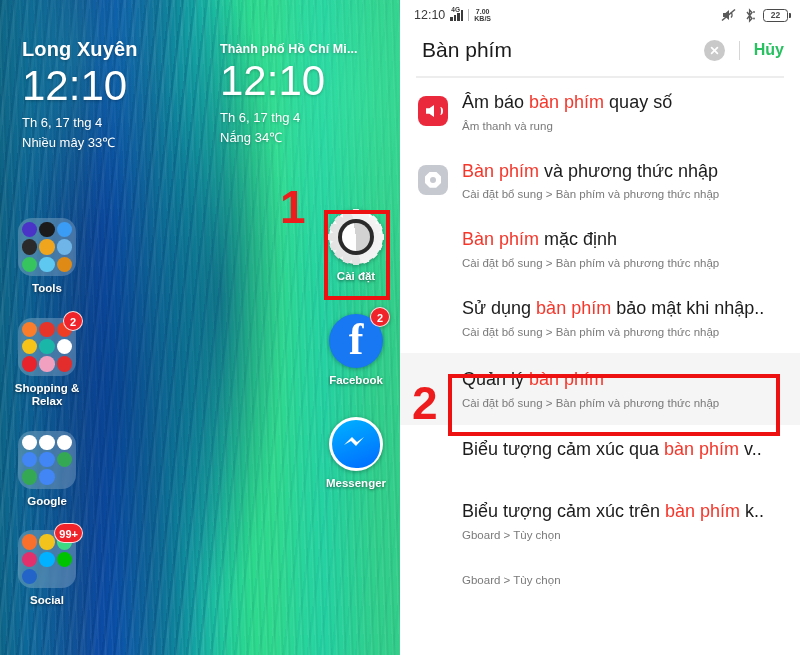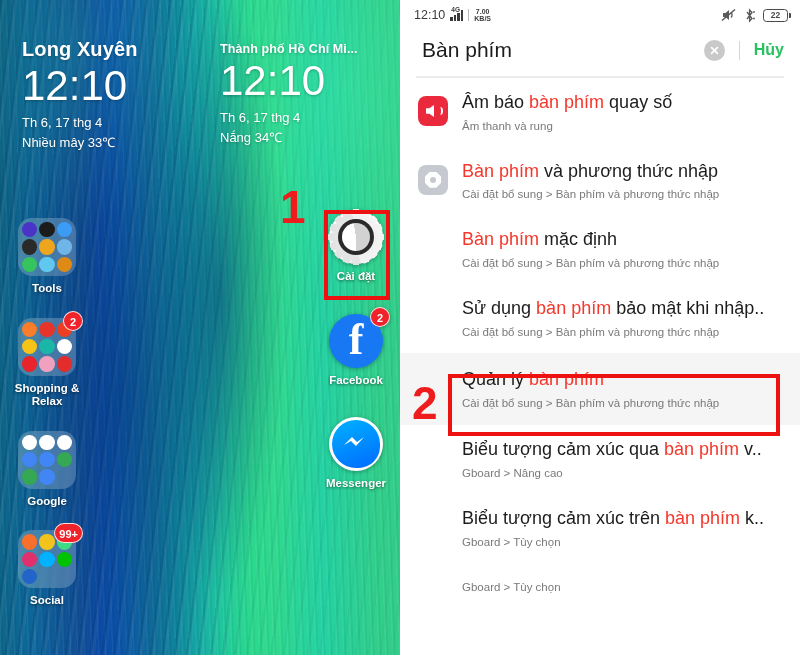--- a/index.html
+++ b/index.html
@@ -451,21 +451,20 @@
         <div class="txt">
           <div class="title"><span>Quản lý </span><span class="hi">bàn phím</span><span></span></div>
           <div class="sub">Cài đặt bổ sung &gt; Bàn phím và phương thức nhập</div>
         </div>
       </div>
 
       <div class="row">
         <div class="ico blank"></div>
         <div class="txt">
           <div class="title"><span>Biểu tượng cảm xúc qua </span><span class="hi">bàn phím</span><span> v..</span></div>
-          <div class="sub">Gboard &gt; Nâng cao</div>
         </div>
       </div>
 
       <div class="row">
         <div class="ico blank"></div>
         <div class="txt">
           <div class="title"><span>Biểu tượng cảm xúc trên </span><span class="hi">bàn phím</span><span> k..</span></div>
           <div class="sub">Gboard &gt; Tùy chọn</div>
         </div>
       </div>

